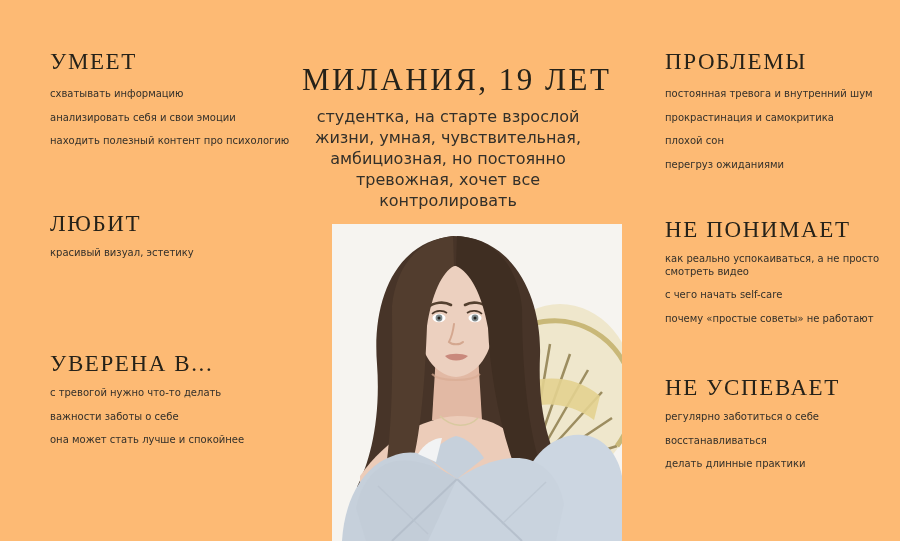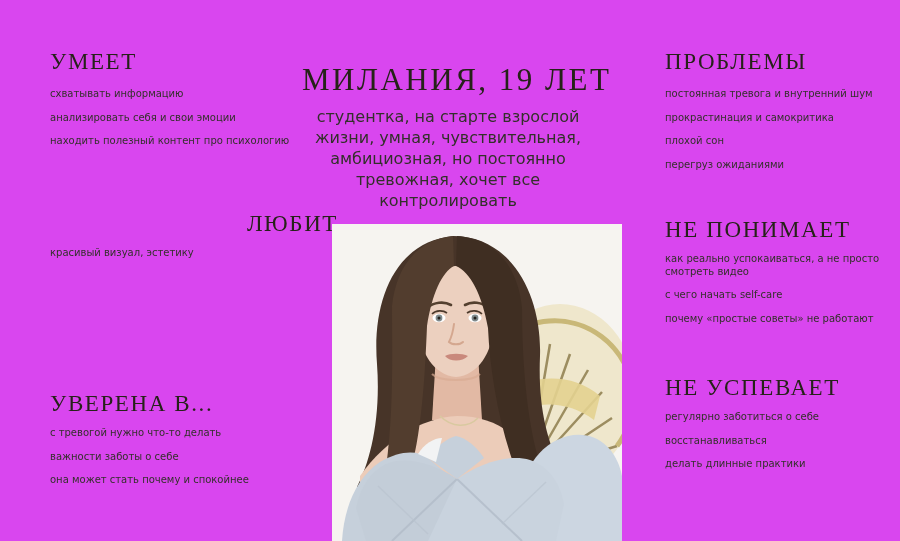--- a/index.html
+++ b/index.html
@@ -1,18 +1,18 @@
 <!DOCTYPE html>
 <html><head>
 <meta charset="utf-8">
 <style>
   html,body { margin:0; padding:0; background:#d8d4cd; }
   .canvas {
     position:relative; width:900px; height:541px; margin:0 auto;
-    background:#d946ef; overflow:hidden;
+    background:#fdba74; overflow:hidden;
     font-family:"DejaVu Sans", sans-serif; color:#2e2a25;
   }
   .col { position:absolute; }
   .col-left  { left:50px;  width:288px; }
   .col-right { left:665px; width:238px; }
   .section { position:absolute; left:0; width:100%; }
   .sec-title {
     font-family:"Liberation Serif","DejaVu Serif",serif;
     font-weight:400; font-size:23px; letter-spacing:1.6px;
     color:#262219; margin:0 0 13px 0; line-height:1.08;
@@ -39,28 +39,28 @@
 <div class="canvas">
 
   <div class="col col-left">
     <div class="section" style="top:50px;">
       <h2 class="sec-title">УМЕЕТ</h2>
       <p class="item">схватывать информацию</p>
       <p class="item">анализировать себя и свои эмоции</p>
       <p class="item">находить полезный контент про психологию</p>
     </div>
     <div class="section" style="top:212px;">
-      <h2 class="sec-title" style="margin-bottom:10px;text-align:right;">ЛЮБИТ</h2>
+      <h2 class="sec-title" style="margin-bottom:10px;">ЛЮБИТ</h2>
       <p class="item">красивый визуал, эстетику</p>
     </div>
-    <div class="section" style="top:392px;">
+    <div class="section" style="top:352px;">
       <h2 class="sec-title" style="margin-bottom:10px;">УВЕРЕНА В...</h2>
       <p class="item">с тревогой нужно что-то делать</p>
       <p class="item">важности заботы о себе</p>
-      <p class="item">она может стать почему и спокойнее</p>
+      <p class="item">она может стать лучше и спокойнее</p>
     </div>
   </div>
 
   <div class="center-head">
     <h1 class="persona-title">МИЛАНИЯ, 19 ЛЕТ</h1>
     <p class="persona-desc">студентка, на старте взрослой жизни, умная, чувствительная, амбициозная, но постоянно тревожная, хочет все контролировать</p>
   </div>
 
   <div class="photo-wrap">
     <svg width="290" height="317" viewBox="0 0 290 317" xmlns="http://www.w3.org/2000/svg">

